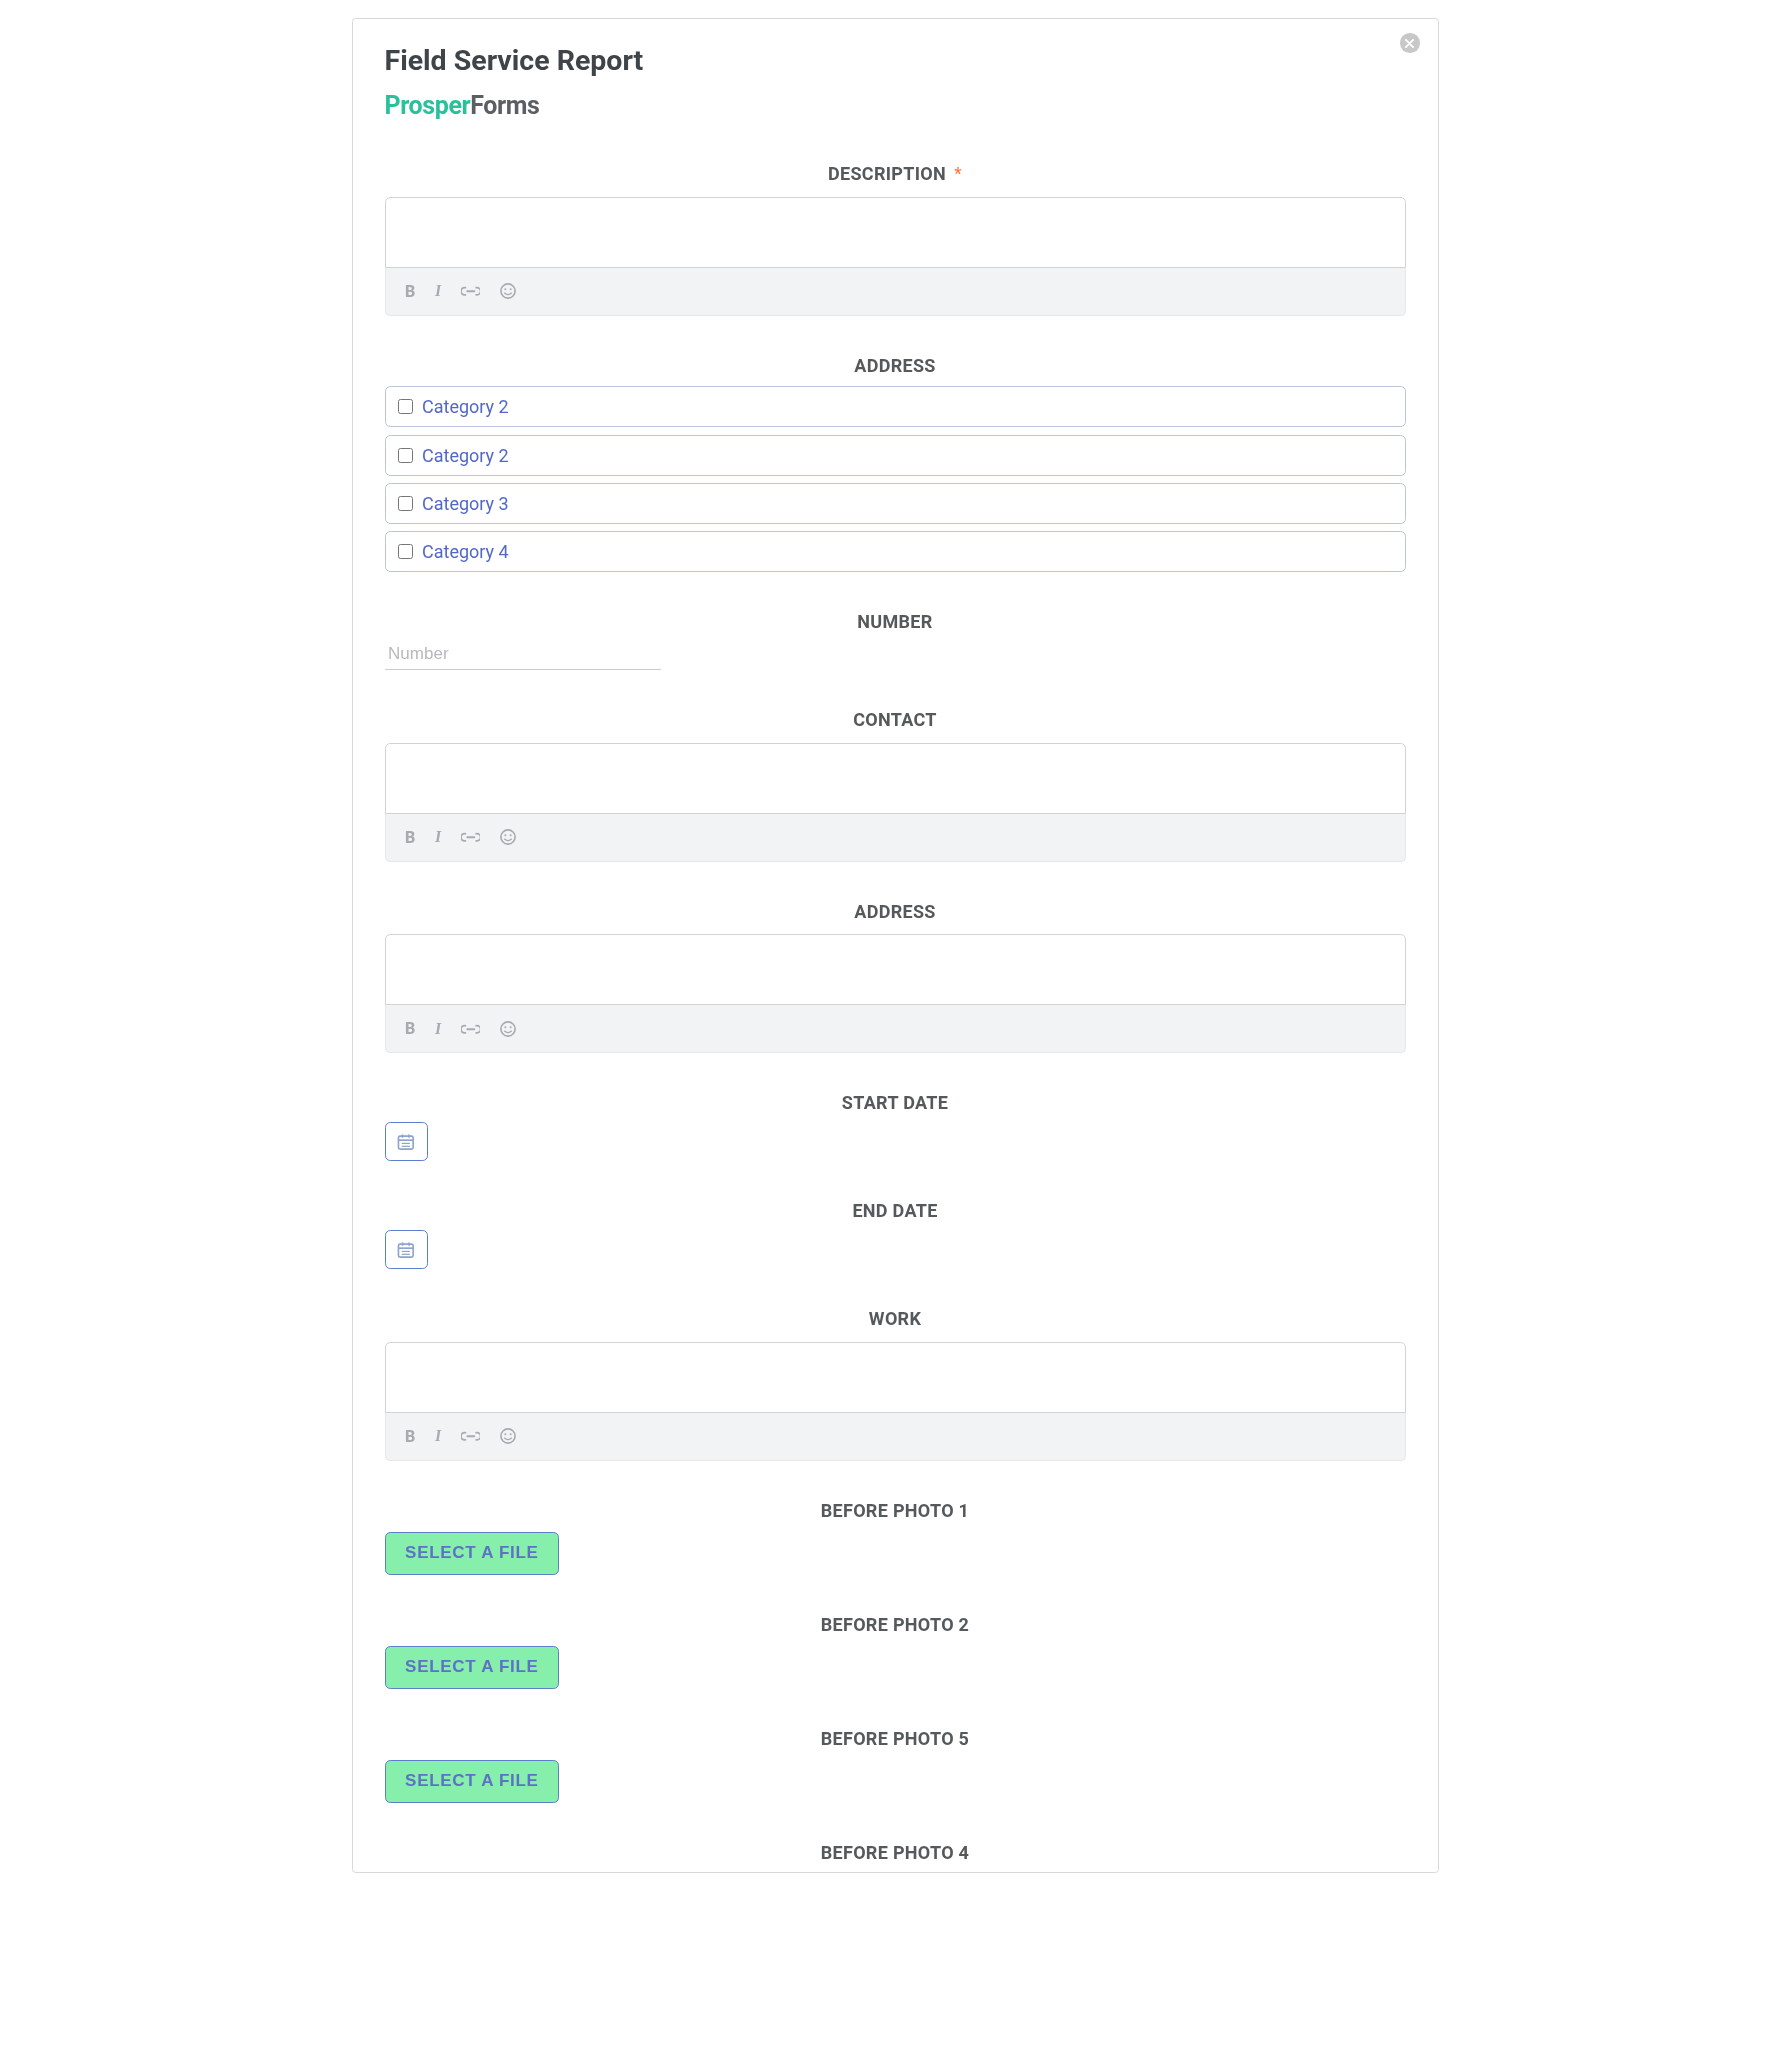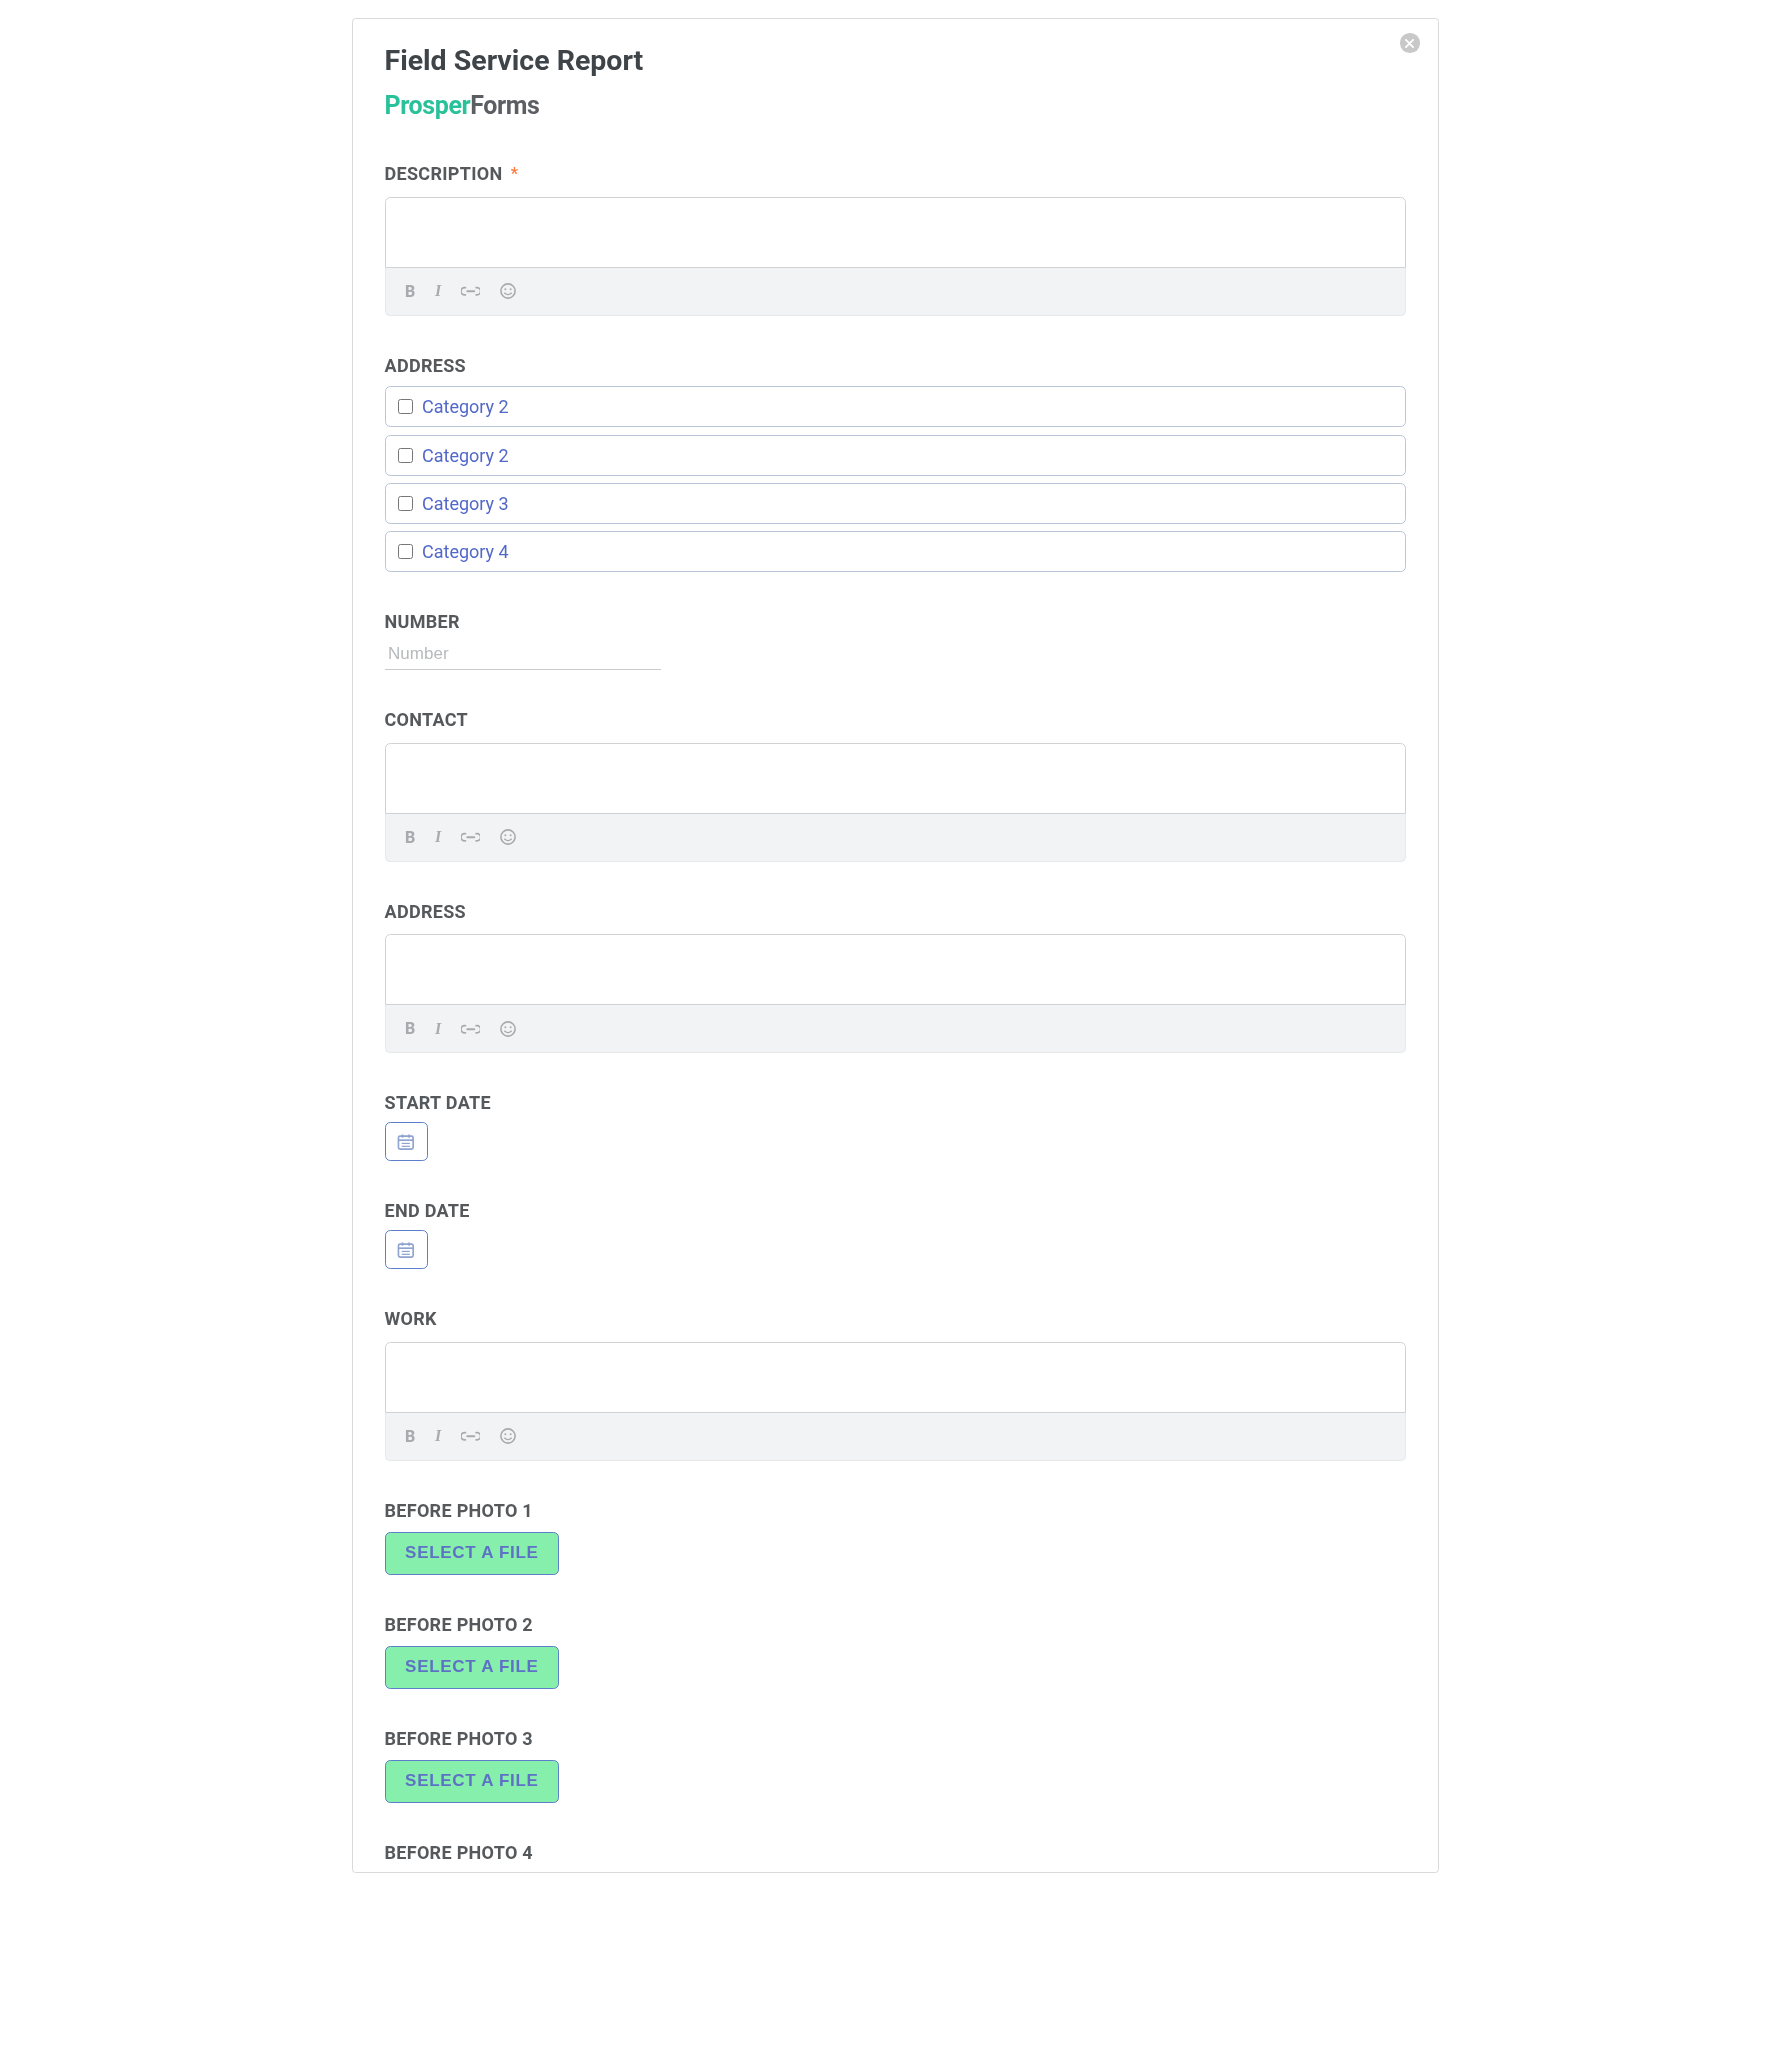--- a/index.html
+++ b/index.html
@@ -54,20 +54,21 @@
   }
   .logo .p1 { color: #29c19a; }
   .logo .p2 { color: #5b5f63; }
   .section { margin-top: 39px; }
   .section.first { margin-top: 43px; }
   .label {
     font-size: 18px;
     font-weight: 700;
     color: #56595c;
     letter-spacing: 0.3px;
+    text-align: center;
   }
   .req { color: #ff7a3d; font-size: 16px; margin-left: 3.6px; position: relative; top: -1.8px;}
   .rt-box {
     margin-top: 12.5px;
     border: 0.9px solid #d0d3d6;
     border-radius: 5.3px 5.3px 0 0;
     height: 71px;
     background: #fff;
   }
   .rt-toolbar {
@@ -310,21 +311,21 @@
     <div class="label">BEFORE PHOTO 1</div>
     <button class="file-btn">SELECT A FILE</button>
   </div>
 
   <div class="section">
     <div class="label">BEFORE PHOTO 2</div>
     <button class="file-btn">SELECT A FILE</button>
   </div>
 
   <div class="section">
-    <div class="label">BEFORE PHOTO 3</div>
+    <div class="label">BEFORE PHOTO 5</div>
     <button class="file-btn">SELECT A FILE</button>
   </div>
 
   <div class="section" style="margin-bottom:0;">
     <div class="label">BEFORE PHOTO 4</div>
   </div>
   <div class="cutoff"></div>
 
 </div>
 

